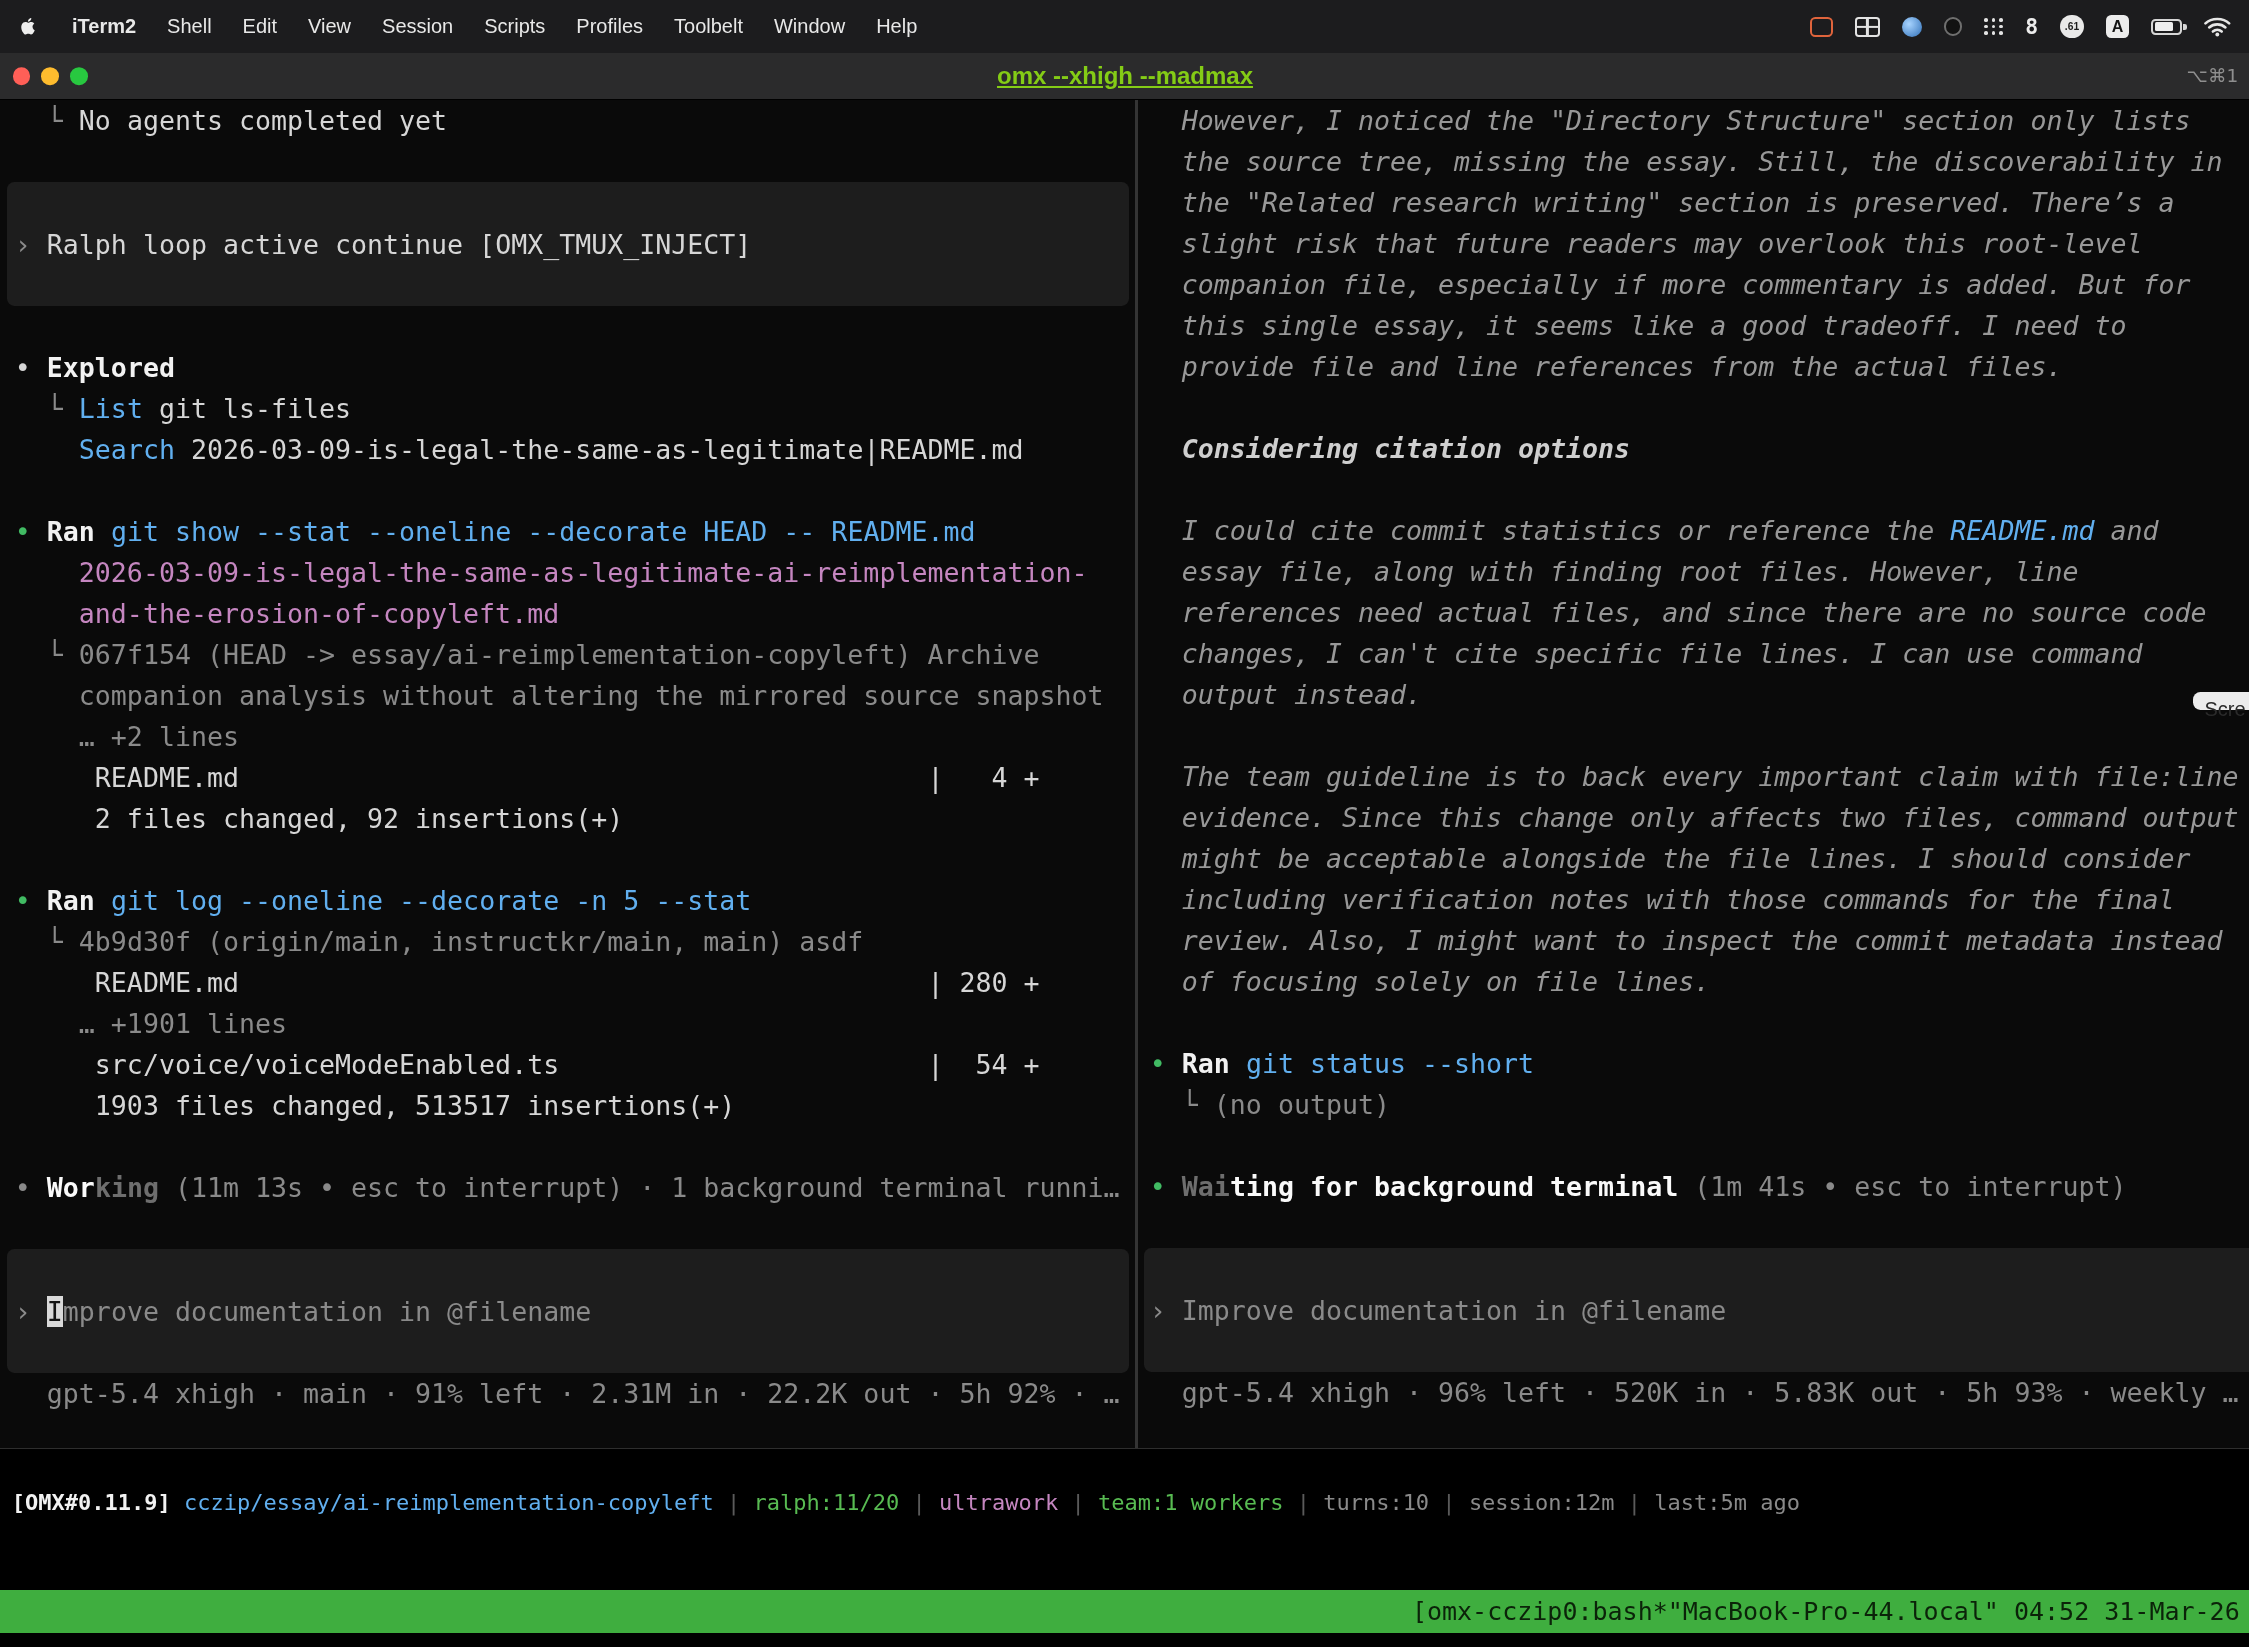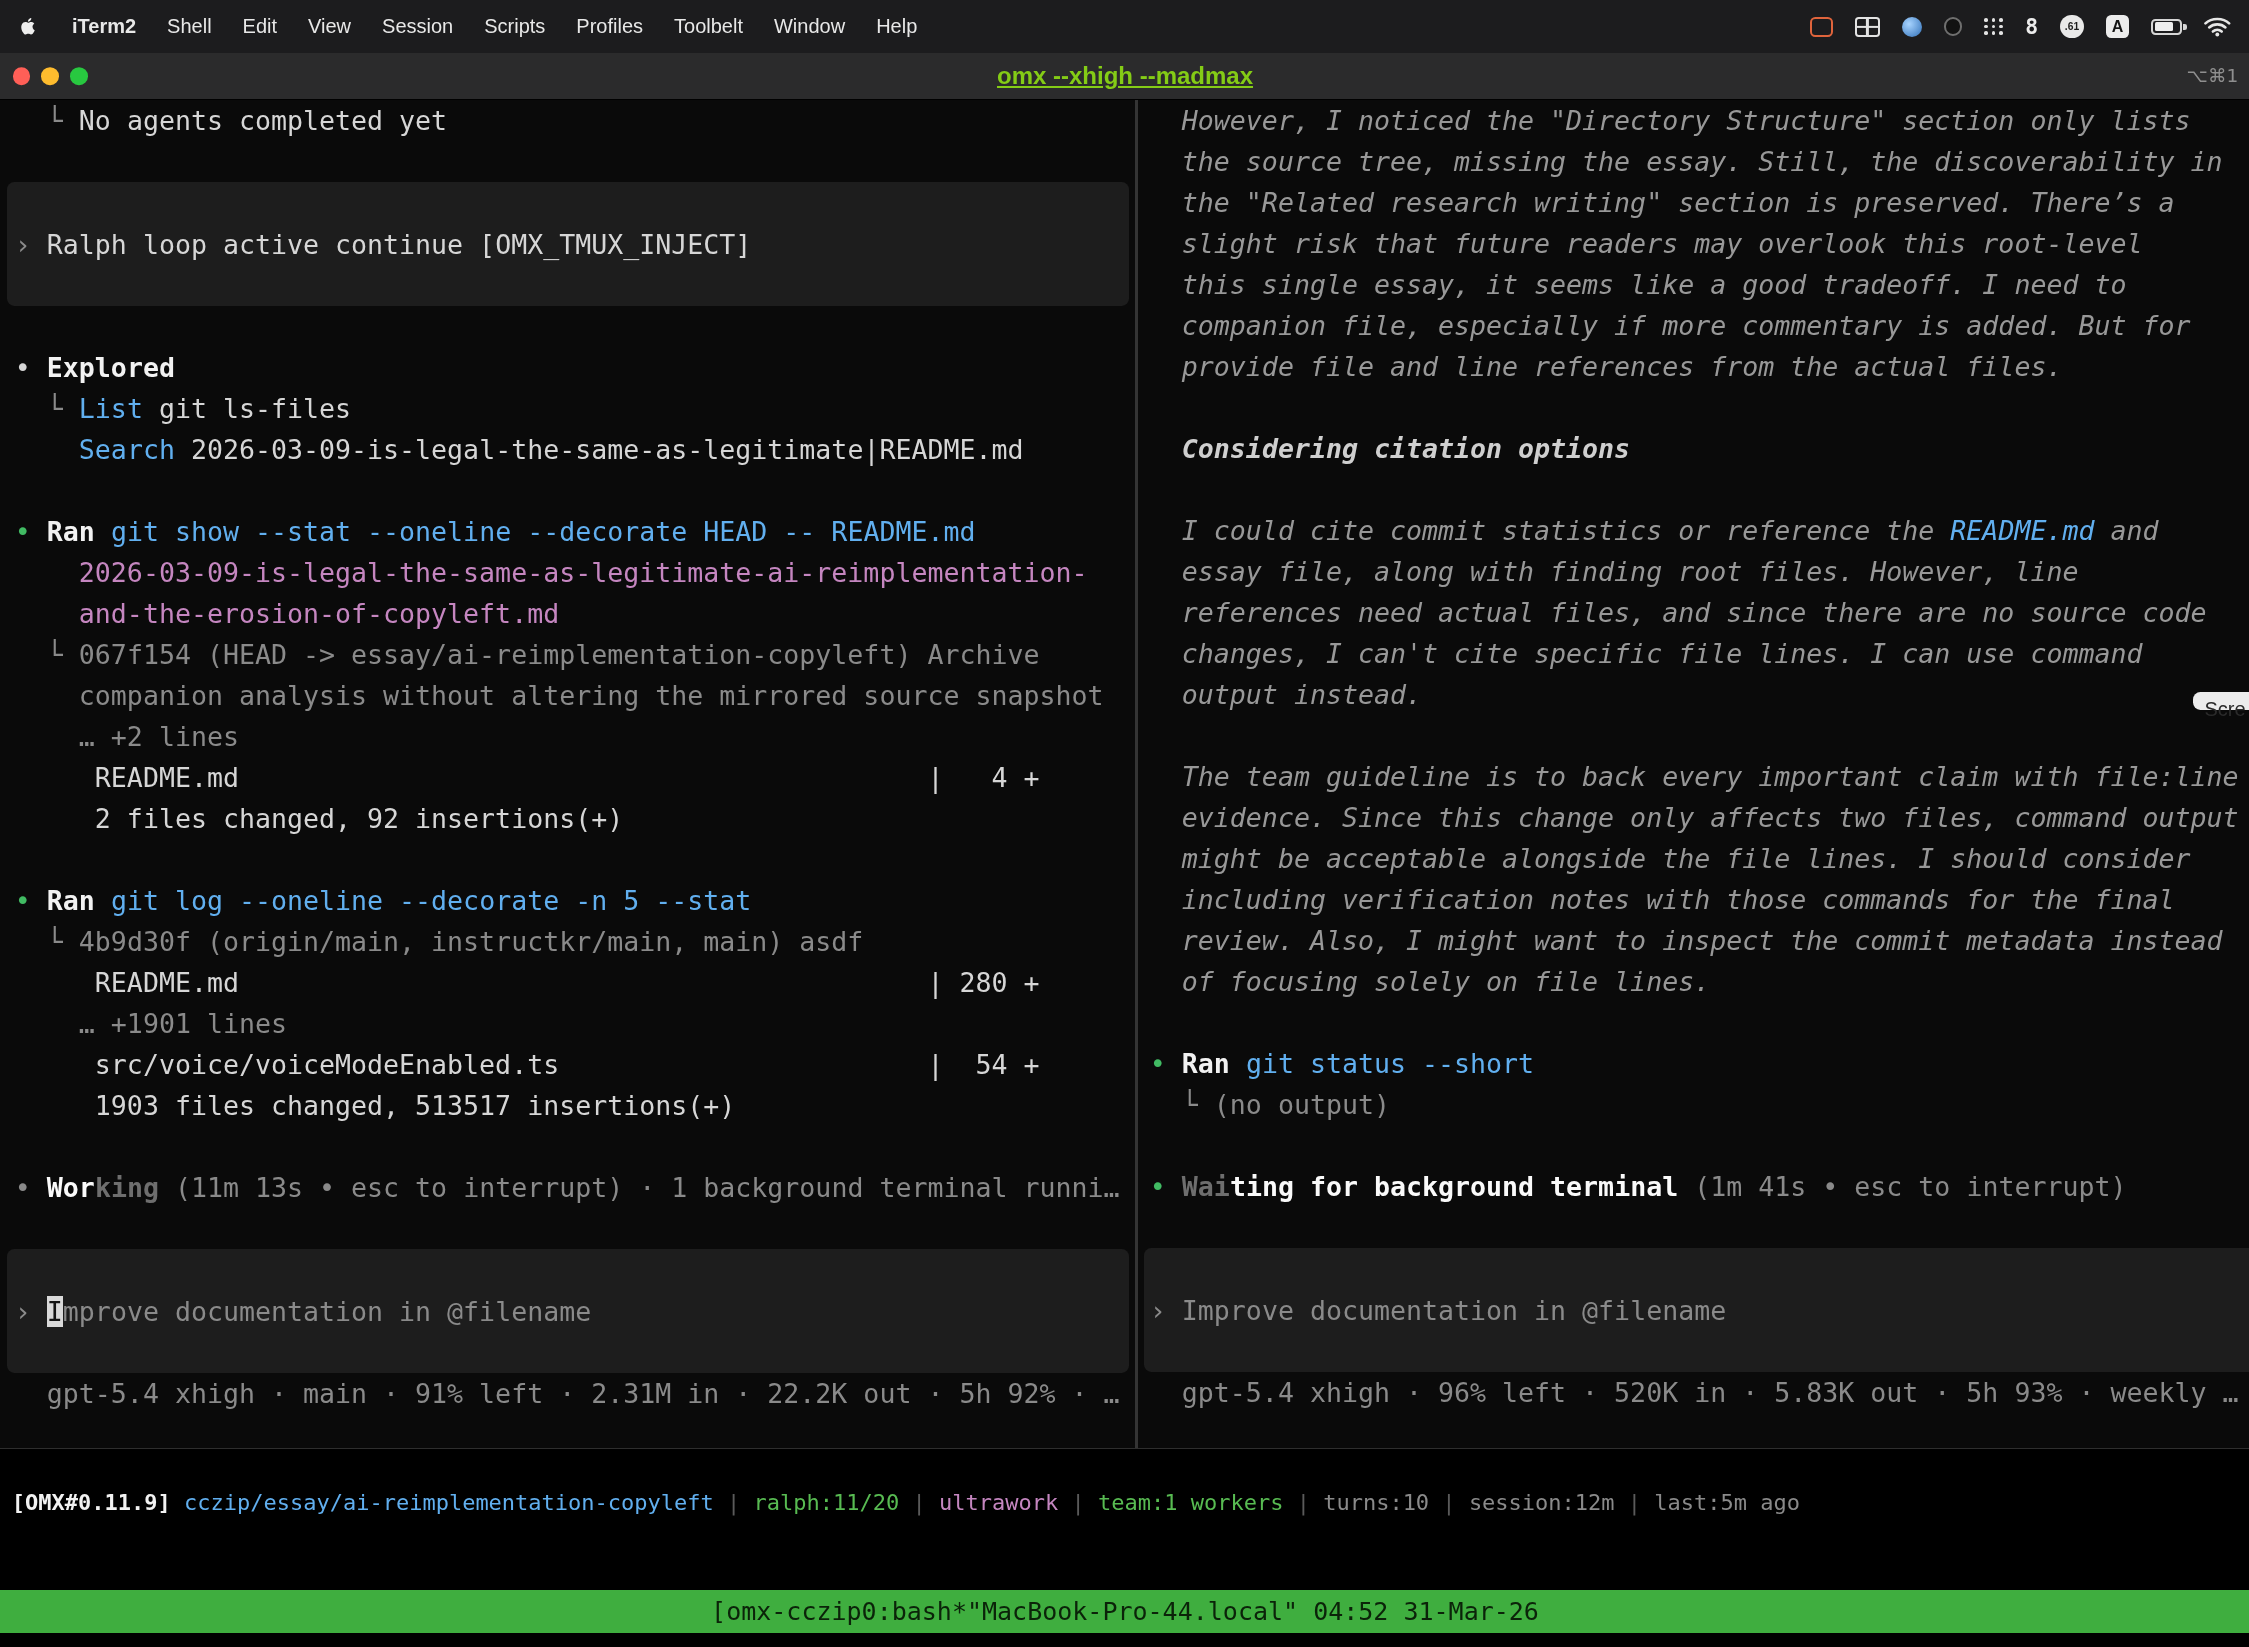--- a/index.html
+++ b/index.html
@@ -110,21 +110,21 @@
     position:absolute;top:1466px;left:11.8px;right:0;
     height:41px;line-height:41px;white-space:pre;font-size:22px;
     overflow:hidden;
     margin-top:16px;
   }
 
   
   .tmux{
     position:absolute;top:1590px;left:0;right:0;height:43px;
     background:#3fae3f;color:#0b2309;
-    display:flex;align-items:center;justify-content:center;
+    display:flex;align-items:center;justify-content:flex-end;
     padding:0 10.3px;box-sizing:border-box;
     font-size:25px;white-space:pre;
   }
 </style>
 </head>
 <body>
 
 <div class="menu-bar">
   <div class="menu-left">
     <span class="apple-logo">
@@ -217,22 +217,22 @@
         <div class="tline"><span class="s-dim">› </span><span class="s-cur">I</span><span class="s-dim">mprove documentation in @filename</span></div>
       </div>
       <div class="tline"><span class="s-dim">  gpt-5.4 xhigh · main · 91% left · 2.31M in · 22.2K out · 5h 92% · …</span></div>
     </div>
   <div class="divider"></div>
   <div class="pane pane-right">
       <div class="tline"><span class="s-it">  However, I noticed the "Directory Structure" section only lists</span></div>
       <div class="tline"><span class="s-it">  the source tree, missing the essay. Still, the discoverability in</span></div>
       <div class="tline"><span class="s-it">  the "Related research writing" section is preserved. There’s a</span></div>
       <div class="tline"><span class="s-it">  slight risk that future readers may overlook this root-level</span></div>
+      <div class="tline"><span class="s-it">  companion file, especially if more commentary is added. But for</span></div>
       <div class="tline"><span class="s-it">  this single essay, it seems like a good tradeoff. I need to</span></div>
-      <div class="tline"><span class="s-it">  companion file, especially if more commentary is added. But for</span></div>
       <div class="tline"><span class="s-it">  provide file and line references from the actual files.</span></div>
       <div class="tline"></div>
       <div class="tline"><span class="s-it">  </span><span class="s-itb">Considering citation options</span></div>
       <div class="tline"></div>
       <div class="tline"><span class="s-it">  I could cite commit statistics or reference the </span><span class="s-itcy">README.md</span><span class="s-it"> and</span></div>
       <div class="tline"><span class="s-it">  essay file, along with finding root files. However, line</span></div>
       <div class="tline"><span class="s-it">  references need actual files, and since there are no source code</span></div>
       <div class="tline"><span class="s-it">  changes, I can't cite specific file lines. I can use command</span></div>
       <div class="tline"><span class="s-it">  output instead.</span></div>
       <div class="tline"></div>

